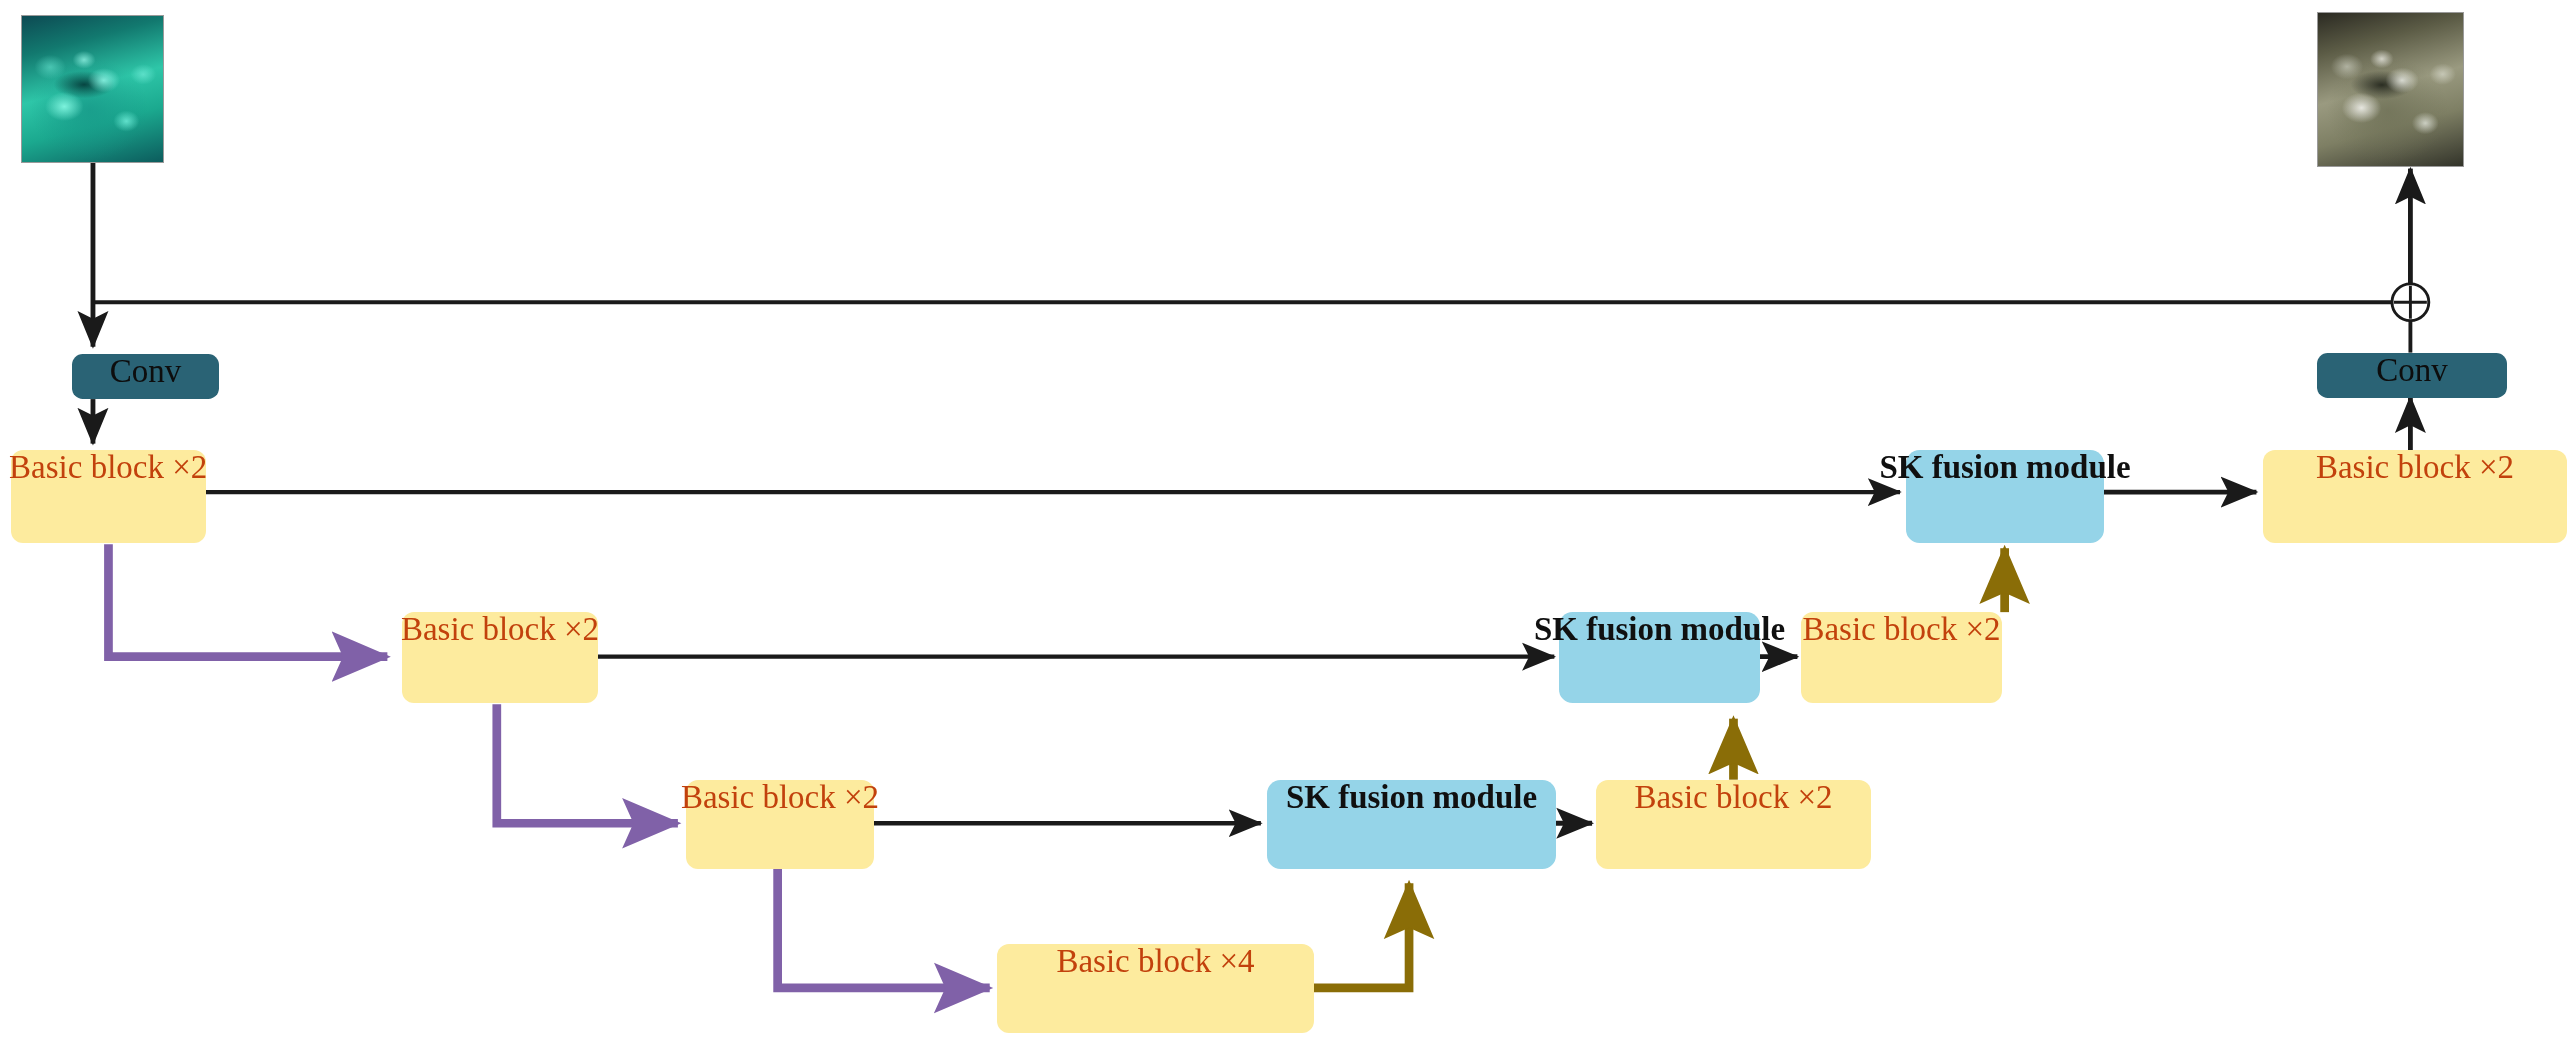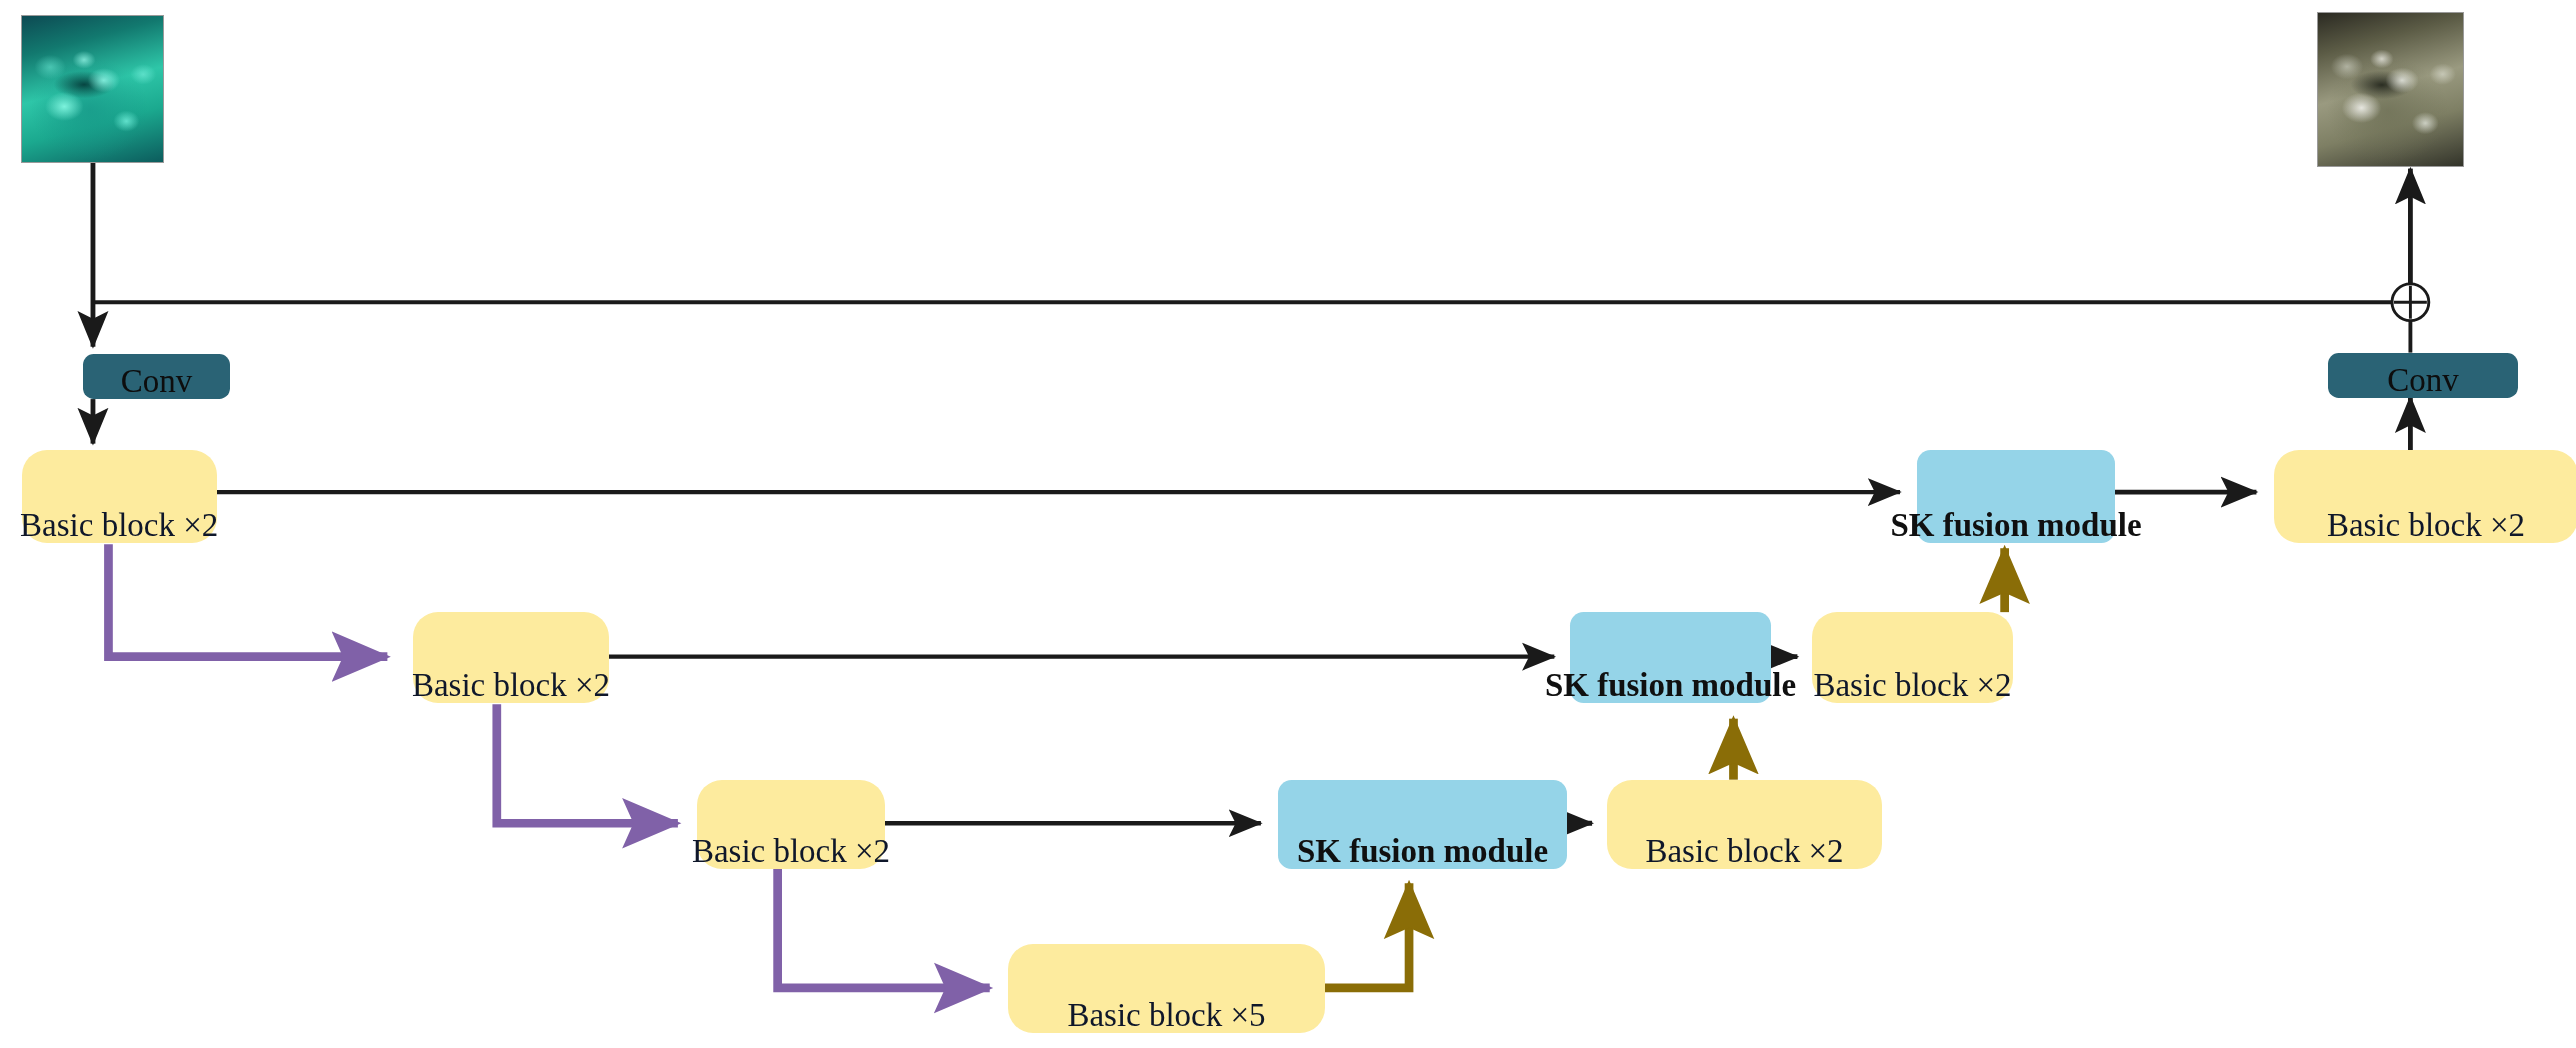--- a/index.html
+++ b/index.html
@@ -22,33 +22,32 @@
   svg.layer {
     position: absolute;
     top: 0;
     left: 0;
     width: 2576px;
     height: 1049px;
   }
   .node-box {
     position: absolute;
     display: flex;
-    align-items: flex-end;
+    align-items: flex-start;
     justify-content: center;
     box-sizing: border-box;
     text-align: center;
     line-height: 1.05;
     white-space: nowrap;
     user-select: none;
-    margin-left: 11px;
   }
   .node-basic {
     background: #fdeb9e;
-    border-radius: 25px;
-    color: #0f172a;
+    border-radius: 12px;
+    color: #c2410c;
     font-size: 33px;
   }
   .node-sk {
     background: #95d4e8;
     border-radius: 13.6px;
     color: #101010;
     font-size: 33px;
     font-weight: bold;
   }
   .node-conv {
@@ -209,21 +208,21 @@
 
   <div class="node-box node-basic" style="left:402px; top:612px; width:196px; height:91px;">
     <span>Basic block ×2</span>
   </div>
 
   <div class="node-box node-basic" style="left:686px; top:780px; width:188px; height:89px;">
     <span>Basic block ×2</span>
   </div>
 
   <div class="node-box node-basic" style="left:997px; top:944px; width:317px; height:89px;">
-    <span>Basic block ×5</span>
+    <span>Basic block ×4</span>
   </div>
 
   <div class="node-box node-sk" style="left:1267px; top:780px; width:289px; height:89px;">
     <span>SK fusion module</span>
   </div>
 
   <div class="node-box node-basic" style="left:1596px; top:780px; width:275px; height:89px;">
     <span>Basic block ×2</span>
   </div>
 

